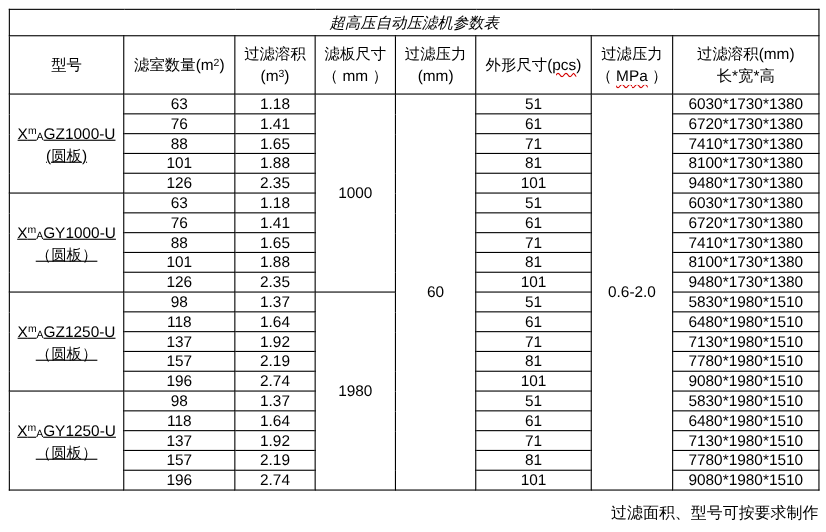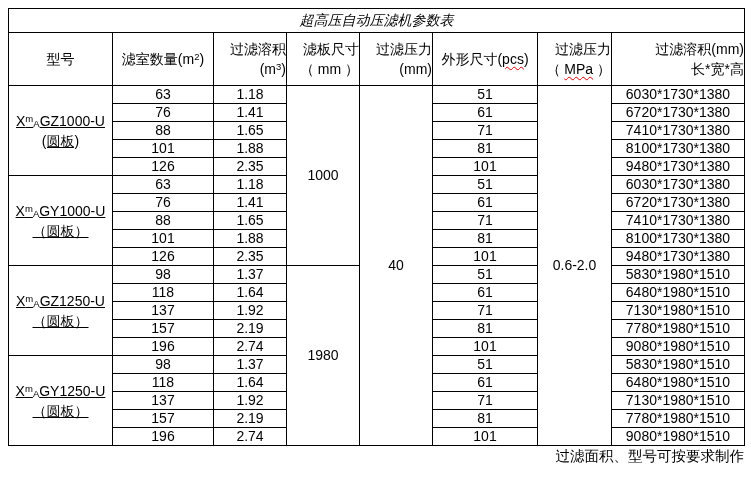--- a/index.html
+++ b/index.html
@@ -34,21 +34,21 @@
     height: 23px;
     font-size: 14.5px;
     font-style: italic;
   }
   tr.header-row td {
     height: 52px;
   }
   tr.data-row td {
     height: 17px;
   }
-  .hl { display: block; line-height: 20px; text-align: right; }
+  .hl { display: block; line-height: 20px; }
   .mline { display: block; line-height: 20px; text-decoration: underline; }
   sup.msup {
     font-size: 9.5px;
     line-height: 0;
     vertical-align: 4px;
   }
   sub.msub {
     font-size: 9.5px;
     line-height: 0;
     vertical-align: -1px;
@@ -60,21 +60,21 @@
     text-decoration-thickness: 1px;
     text-underline-offset: 2px;
   }
   .supunit {
     font-size: 9.5px;
     vertical-align: 4px;
     line-height: 0;
   }
   .footer-note {
     width: 736px;
-    margin-top: 0;
+    margin-top: 11px;
     text-align: right;
     font-size: 14.5px;
     line-height: 20px;
   }
 </style>
 </head>
 <body>
 
 <div class="wrap">
   <table class="params">
@@ -121,21 +121,21 @@
     </tr>
 
     <tr class="data-row">
       <td rowspan="5">
         <span class="mline"><span>X</span><sup class="msup">m</sup><sub class="msub">A</sub><span>GZ1000-U</span></span>
         <span class="mline">(圆板)</span>
       </td>
       <td>63</td>
       <td>1.18</td>
       <td rowspan="10">1000</td>
-      <td rowspan="20">40</td>
+      <td rowspan="20">60</td>
       <td>51</td>
       <td rowspan="20">0.6-2.0</td>
       <td>6030*1730*1380</td>
     </tr>
     <tr class="data-row">
       <td>76</td>
       <td>1.41</td>
       <td>61</td>
       <td>6720*1730*1380</td>
     </tr>

